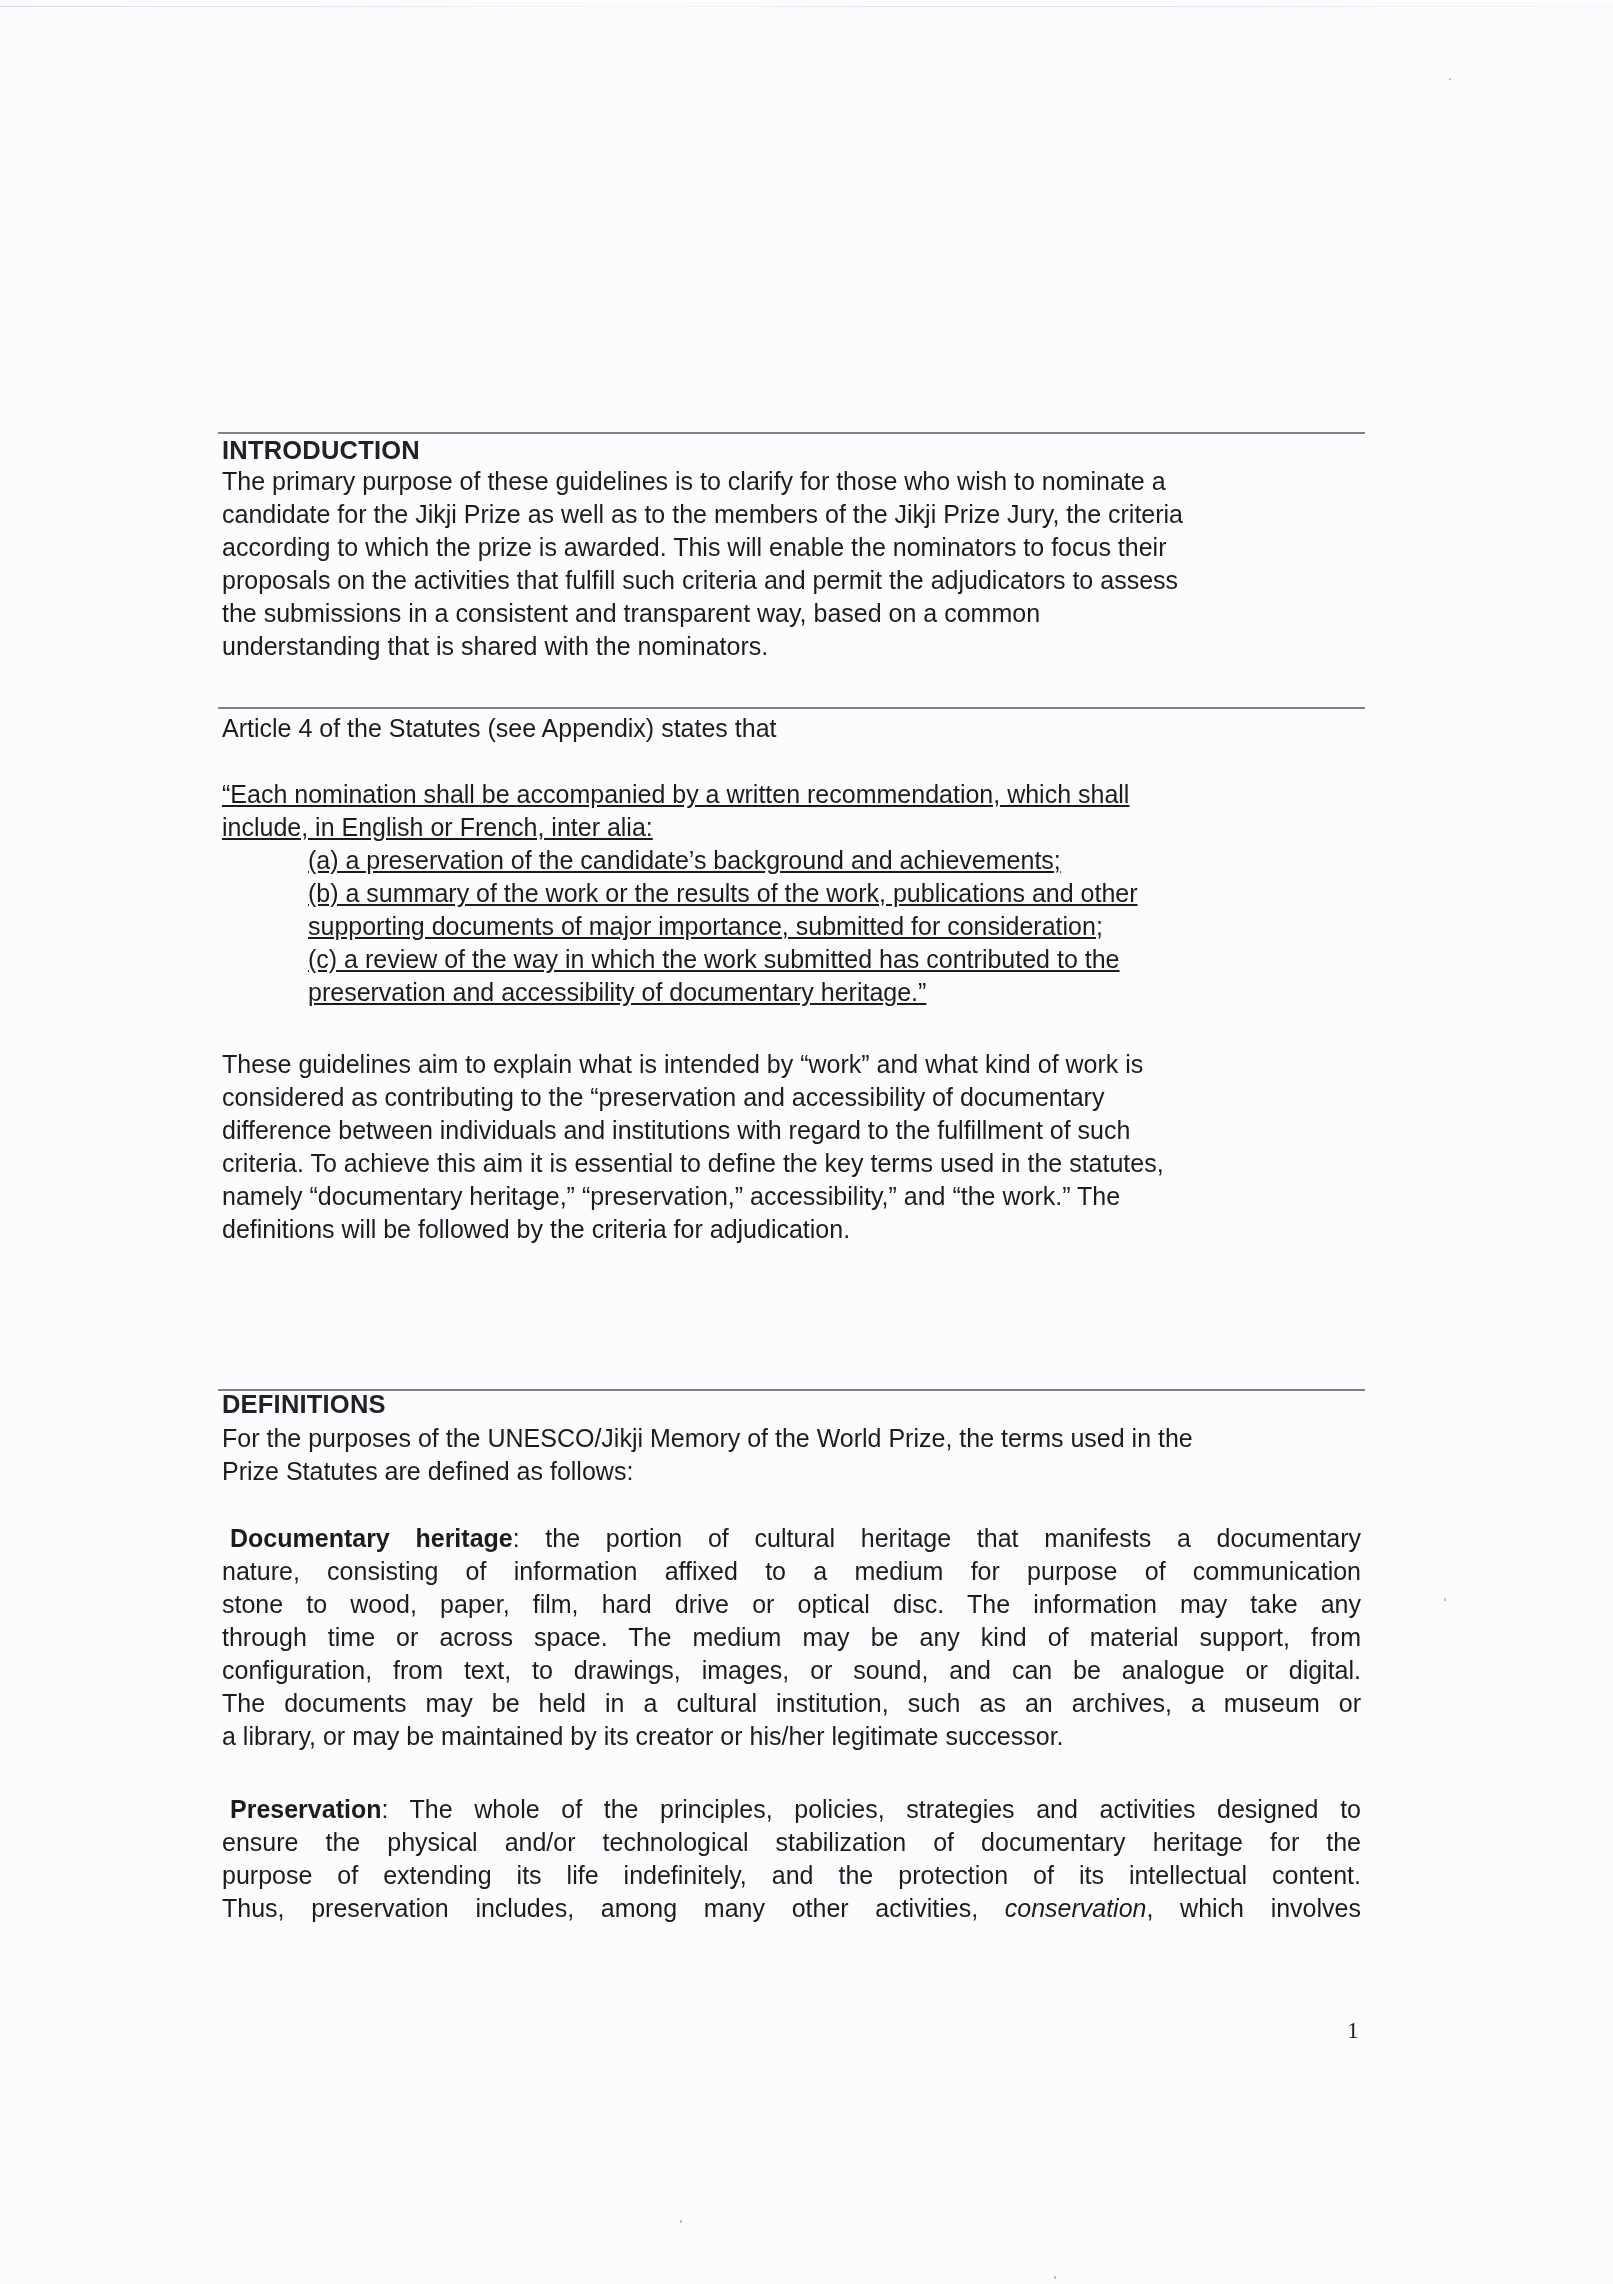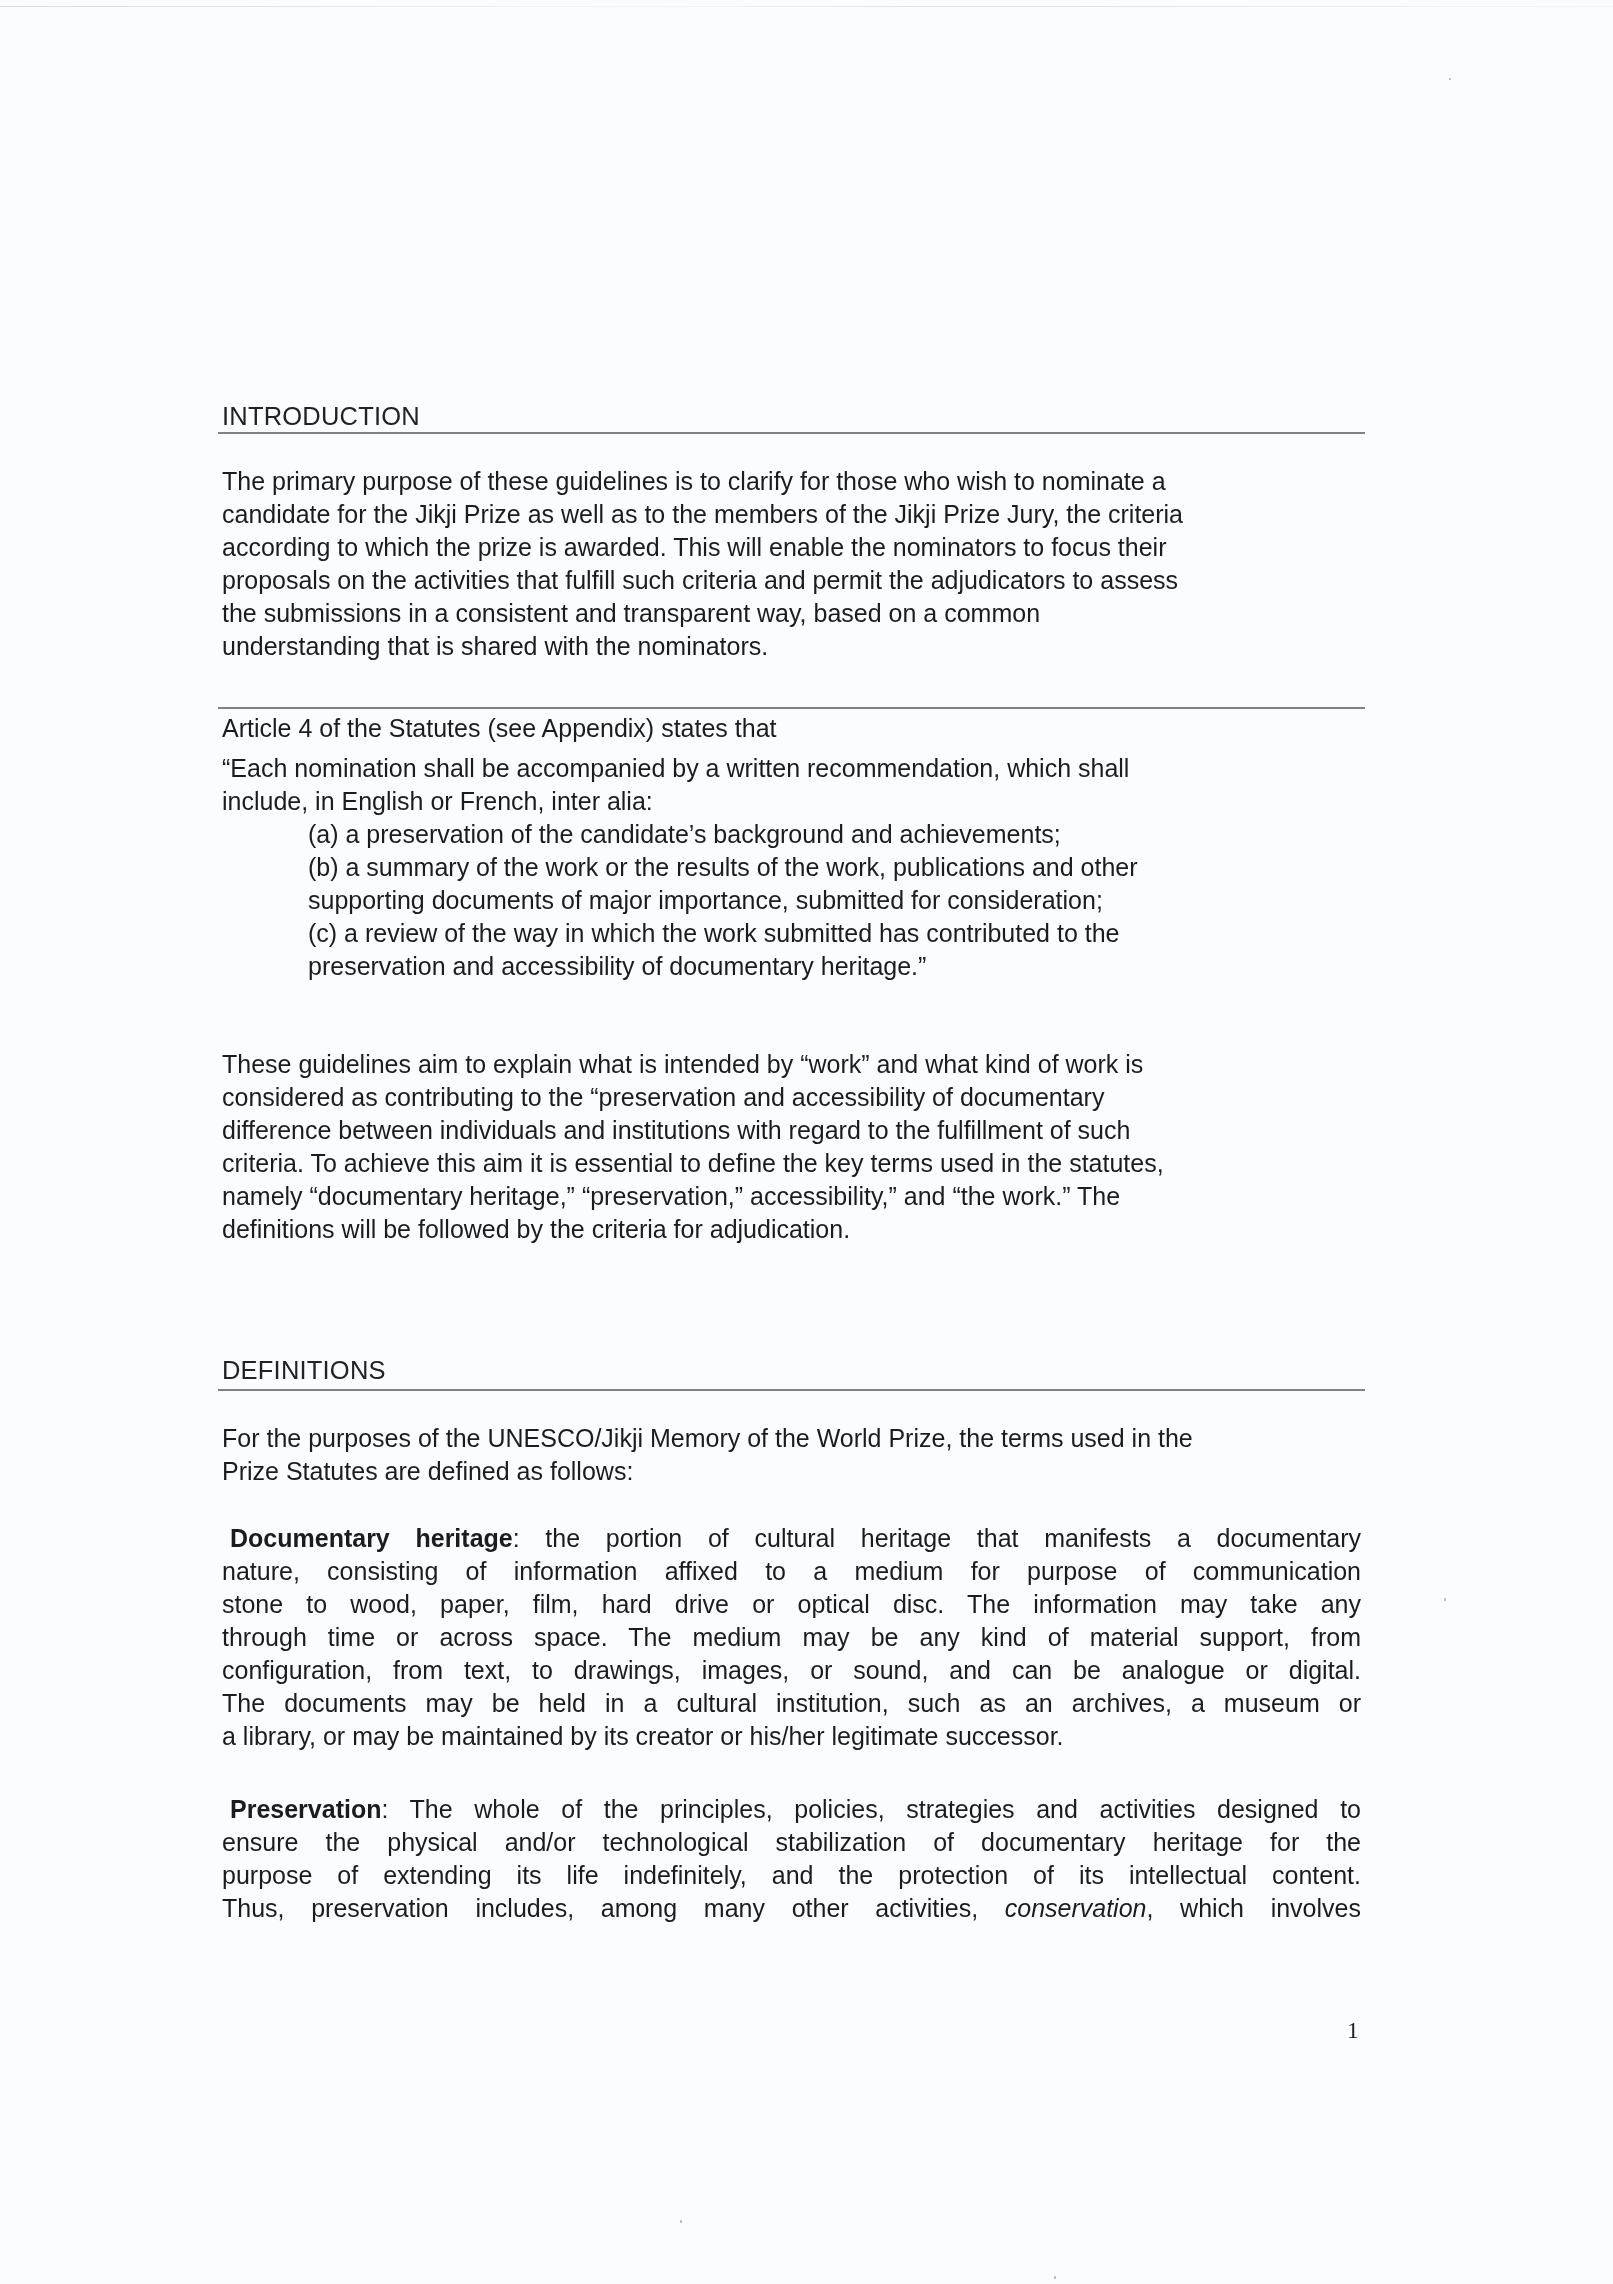--- a/index.html
+++ b/index.html
@@ -17,25 +17,26 @@
   }
   .page {
     position: absolute;
     left: 222px;
     width: 1139px;
     top: 0;
   }
   .heading {
     position: absolute;
     left: 0;
-    font-weight: normal;
+    font-weight: bold;
     font-size: 25.5px;
     letter-spacing: 0.2px;
     line-height: 29px;
     color: #222226;
+    margin-top: 34px;
   }
   .rule {
     position: absolute;
     left: -3.9px;
     width: 1147px;
     height: 0;
     border-top: 2px solid #6b6b70;
     opacity: 0.85;
   }
   .para {
@@ -83,21 +84,21 @@
     <span class="line">the submissions in a consistent and transparent way, based on a common</span>
     <span class="line">understanding that is shared with the nominators.</span>
   </div>
 
   <div class="rule" style="top:707px;"></div>
 
   <div class="para" style="top:712px;">
     <span class="line">Article 4 of the Statutes (see Appendix) states that</span>
   </div>
 
-  <div class="para" style="top:752px;">
+  <div class="para" style="top:778px;text-decoration:underline;">
     <span class="line">“Each nomination shall be accompanied by a written recommendation, which shall</span>
     <span class="line">include, in English or French, inter alia:</span>
     <span class="line indent">(a) a preservation of the candidate’s background and achievements;</span>
     <span class="line indent">(b) a summary of the work or the results of the work, publications and other</span>
     <span class="line indent">supporting documents of major importance, submitted for consideration;</span>
     <span class="line indent">(c) a review of the way in which the work submitted has contributed to the</span>
     <span class="line indent">preservation and accessibility of documentary heritage.”</span>
   </div>
 
   <div class="para" style="top:1048px;">

